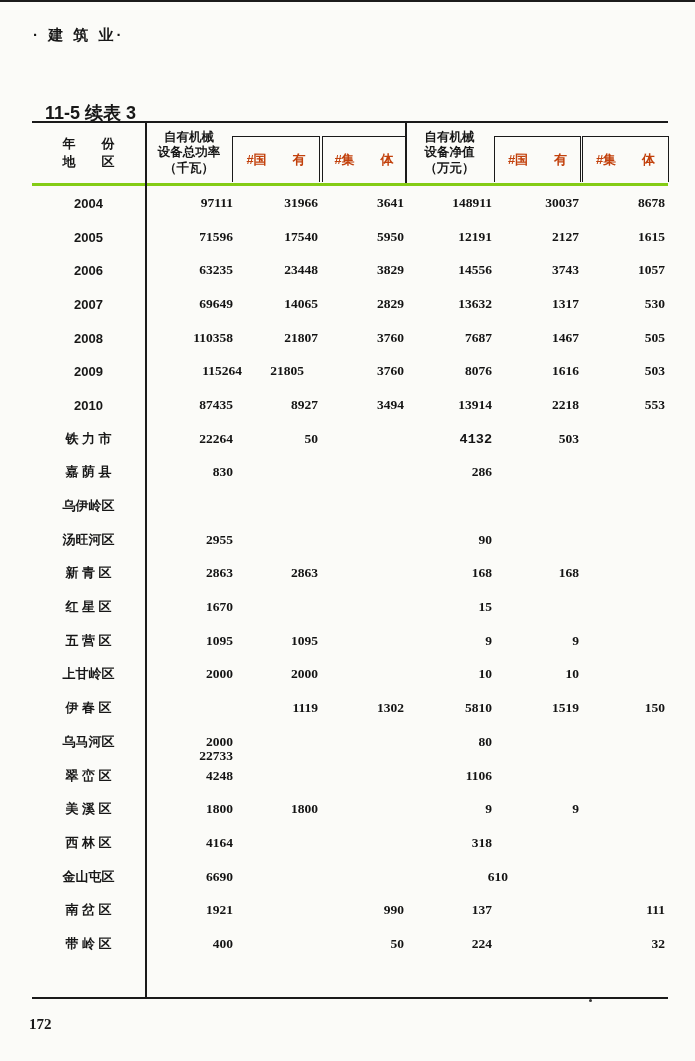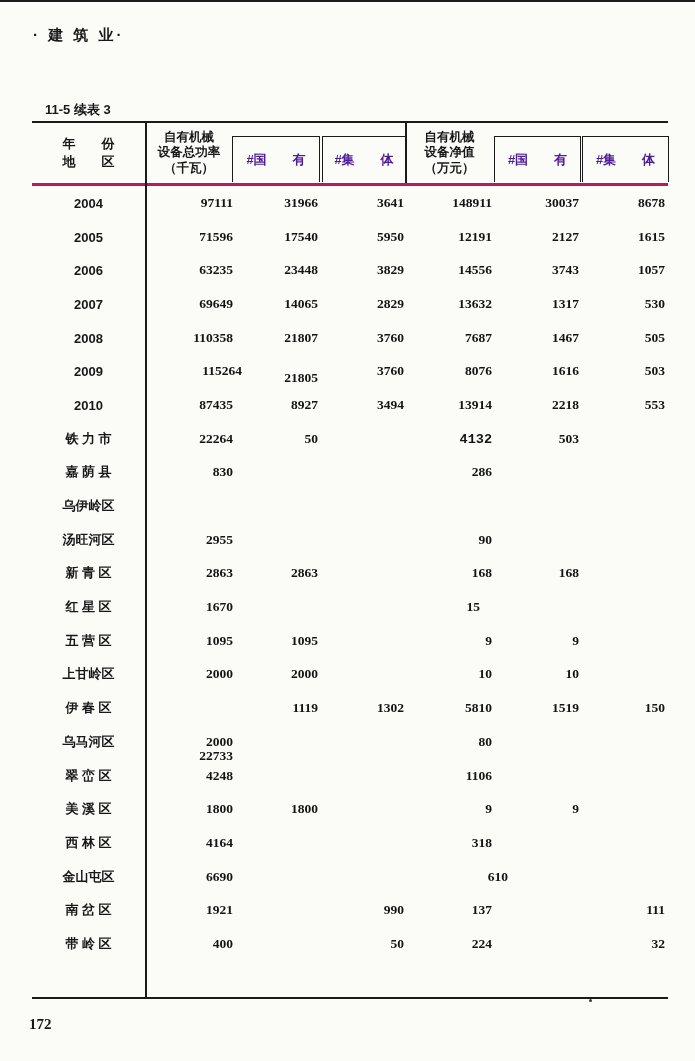--- a/index.html
+++ b/index.html
@@ -9,44 +9,44 @@
     font-family:"Liberation Sans","DejaVu Sans",sans-serif;
     color:#151515;
   }
   .edge-top{position:absolute;left:0;top:0;width:695px;height:2px;background:#1c1c1c;}
   .section-header{
     position:absolute;left:33px;top:26px;
     font-size:15px;font-weight:700;letter-spacing:3px;color:#171717;
   }
   .table-label{
     position:absolute;left:45px;top:101px;
-    font-size:13px;font-weight:700;color:#171717;
+    font-size:18px;font-weight:700;color:#171717;
   }
   .page-number{
     position:absolute;left:29px;top:1016px;
     font-family:"Liberation Serif","DejaVu Serif",serif;
     font-size:15px;font-weight:700;color:#171717;
   }
   
   .tbl{
     position:absolute;left:32px;top:121px;width:636px;height:874px;
     border-top:2px solid #1a1a1a;border-bottom:2.5px solid #1a1a1a;
   }
   .vline-main{position:absolute;left:113px;top:0;width:1.5px;height:100%;background:#1a1a1a;z-index:3;}
-  .thead{position:relative;height:60px;border-bottom:3px solid #be185d;}
+  .thead{position:relative;height:60px;border-bottom:3px solid #84cc16;}
   .hcell{position:absolute;top:0;height:60px;display:flex;flex-direction:column;justify-content:center;
          text-align:center;font-weight:600;color:#171717;}
   .hcell .hl{font-size:12.5px;line-height:15.5px;}
   .hc1{left:0;width:113px;}
   .hc1 .hl{font-size:13px;line-height:18px;}
   .hc2{left:114px;width:86px;}
   .hc5{left:375px;width:85px;}
   .hbox{position:absolute;top:13px;height:45px;border:1.5px solid #1a1a1a;border-bottom:none;
         display:flex;align-items:center;justify-content:center;
-        font-size:13px;font-weight:600;color:#4c1d95;}
+        font-size:13px;font-weight:600;color:#c2410c;}
   .hb1{left:200px;width:86px;}
   .hb2{left:290px;width:82px;}
   .hb3{left:462px;width:85px;}
   .hb4{left:550px;width:85px;}
   .hline-netval{position:absolute;left:373px;top:0;width:1.5px;height:60px;background:#1a1a1a;}
   
   .rows{position:relative;}
   .row{position:relative;height:33.7px;}
   .rlabel{
     position:absolute;left:0;top:50%;transform:translateY(-50%);
@@ -135,21 +135,21 @@
         <span class="val" style="right: 435px;">110358</span>
         <span class="val" style="right: 350px;">21807</span>
         <span class="val" style="right: 264px;">3760</span>
         <span class="val" style="right: 176px;">7687</span>
         <span class="val" style="right: 89px;">1467</span>
         <span class="val" style="right: 3px;">505</span>
       </div>
       <div class="row">
         <span class="rlabel">2009</span>
         <span class="val" style="right: 426px;">115264</span>
-        <span class="val" style="right: 350px; margin-top: 7px;">21805</span>
+        <span class="val" style="right: 364px;">21805</span>
         <span class="val" style="right: 264px;">3760</span>
         <span class="val" style="right: 176px;">8076</span>
         <span class="val" style="right: 89px;">1616</span>
         <span class="val" style="right: 3px;">503</span>
       </div>
       <div class="row">
         <span class="rlabel">2010</span>
         <span class="val" style="right: 435px;">87435</span>
         <span class="val" style="right: 350px;">8927</span>
         <span class="val" style="right: 264px;">3494</span>
@@ -200,21 +200,21 @@
         <span class="val" style="right: 264px;"></span>
         <span class="val" style="right: 176px;">168</span>
         <span class="val" style="right: 89px;">168</span>
         <span class="val" style="right: 3px;"></span>
       </div>
       <div class="row">
         <span class="rlabel">红 星 区</span>
         <span class="val" style="right: 435px;">1670</span>
         <span class="val" style="right: 350px;"></span>
         <span class="val" style="right: 264px;"></span>
-        <span class="val" style="right: 188px;">15</span>
+        <span class="val" style="right: 176px;">15</span>
         <span class="val" style="right: 89px;"></span>
         <span class="val" style="right: 3px;"></span>
       </div>
       <div class="row">
         <span class="rlabel">五 营 区</span>
         <span class="val" style="right: 435px;">1095</span>
         <span class="val" style="right: 350px;">1095</span>
         <span class="val" style="right: 264px;"></span>
         <span class="val" style="right: 176px;">9</span>
         <span class="val" style="right: 89px;">9</span>

